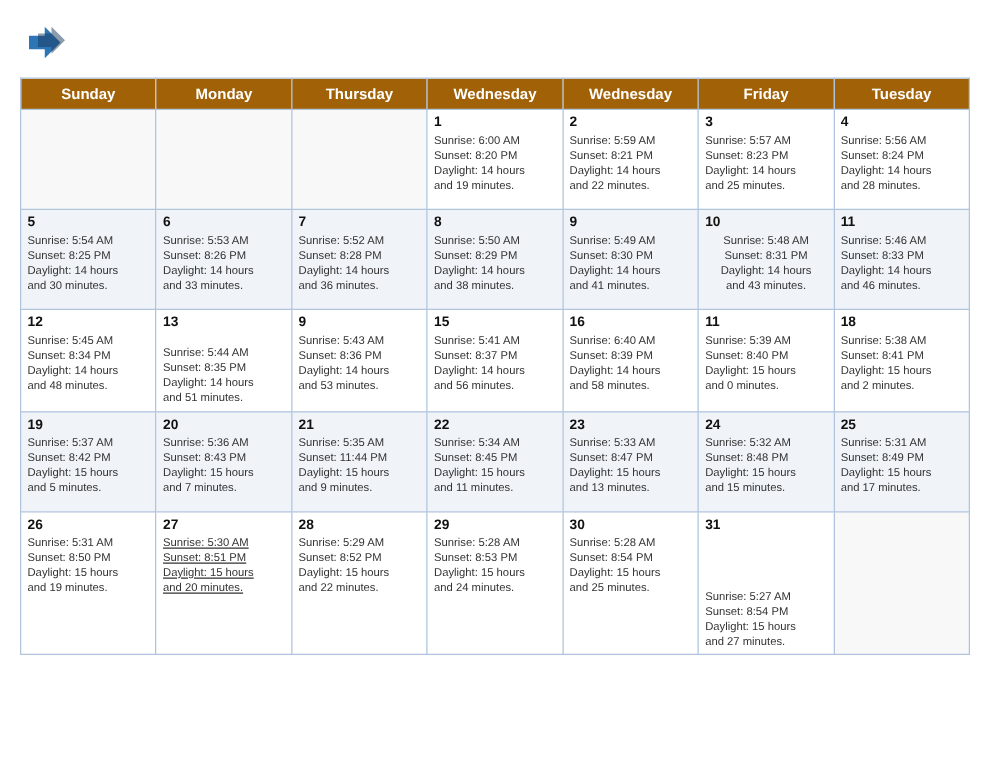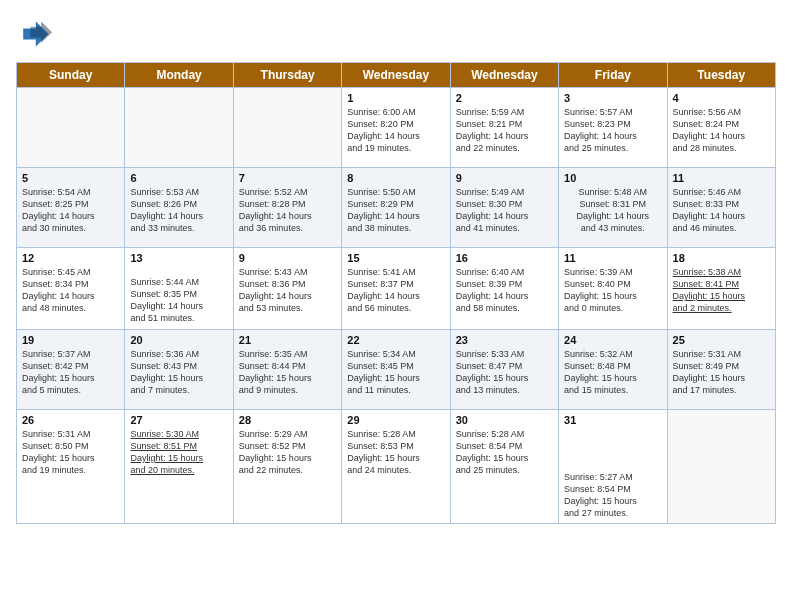--- a/index.html
+++ b/index.html
@@ -238,21 +238,21 @@
           </td>
           <td>
             <div class="day-num">11</div>
             <div class="day-info" style="white-space: pre-line;">Sunrise: 5:39 AM
 Sunset: 8:40 PM
 Daylight: 15 hours
 and 0 minutes.</div>
           </td>
           <td>
             <div class="day-num">18</div>
-            <div class="day-info" style="white-space: pre-line; text-decoration: underline;">Sunrise: 5:38 AM
+            <div class="day-info" style="white-space: pre-line;">Sunrise: 5:38 AM
 Sunset: 8:41 PM
 Daylight: 15 hours
 and 2 minutes.</div>
           </td>
         </tr>
         <tr>
           <td>
             <div class="day-num">19</div>
             <div class="day-info" style="white-space: pre-line;">Sunrise: 5:37 AM
 Sunset: 8:42 PM
@@ -262,21 +262,21 @@
           <td>
             <div class="day-num">20</div>
             <div class="day-info" style="white-space: pre-line;">Sunrise: 5:36 AM
 Sunset: 8:43 PM
 Daylight: 15 hours
 and 7 minutes.</div>
           </td>
           <td>
             <div class="day-num">21</div>
             <div class="day-info" style="white-space: pre-line;">Sunrise: 5:35 AM
-Sunset: 8:44 PM
+Sunset: 11:44 PM
 Daylight: 15 hours
 and 9 minutes.</div>
           </td>
           <td>
             <div class="day-num">22</div>
             <div class="day-info" style="white-space: pre-line;">Sunrise: 5:34 AM
 Sunset: 8:45 PM
 Daylight: 15 hours
 and 11 minutes.</div>
           </td>

